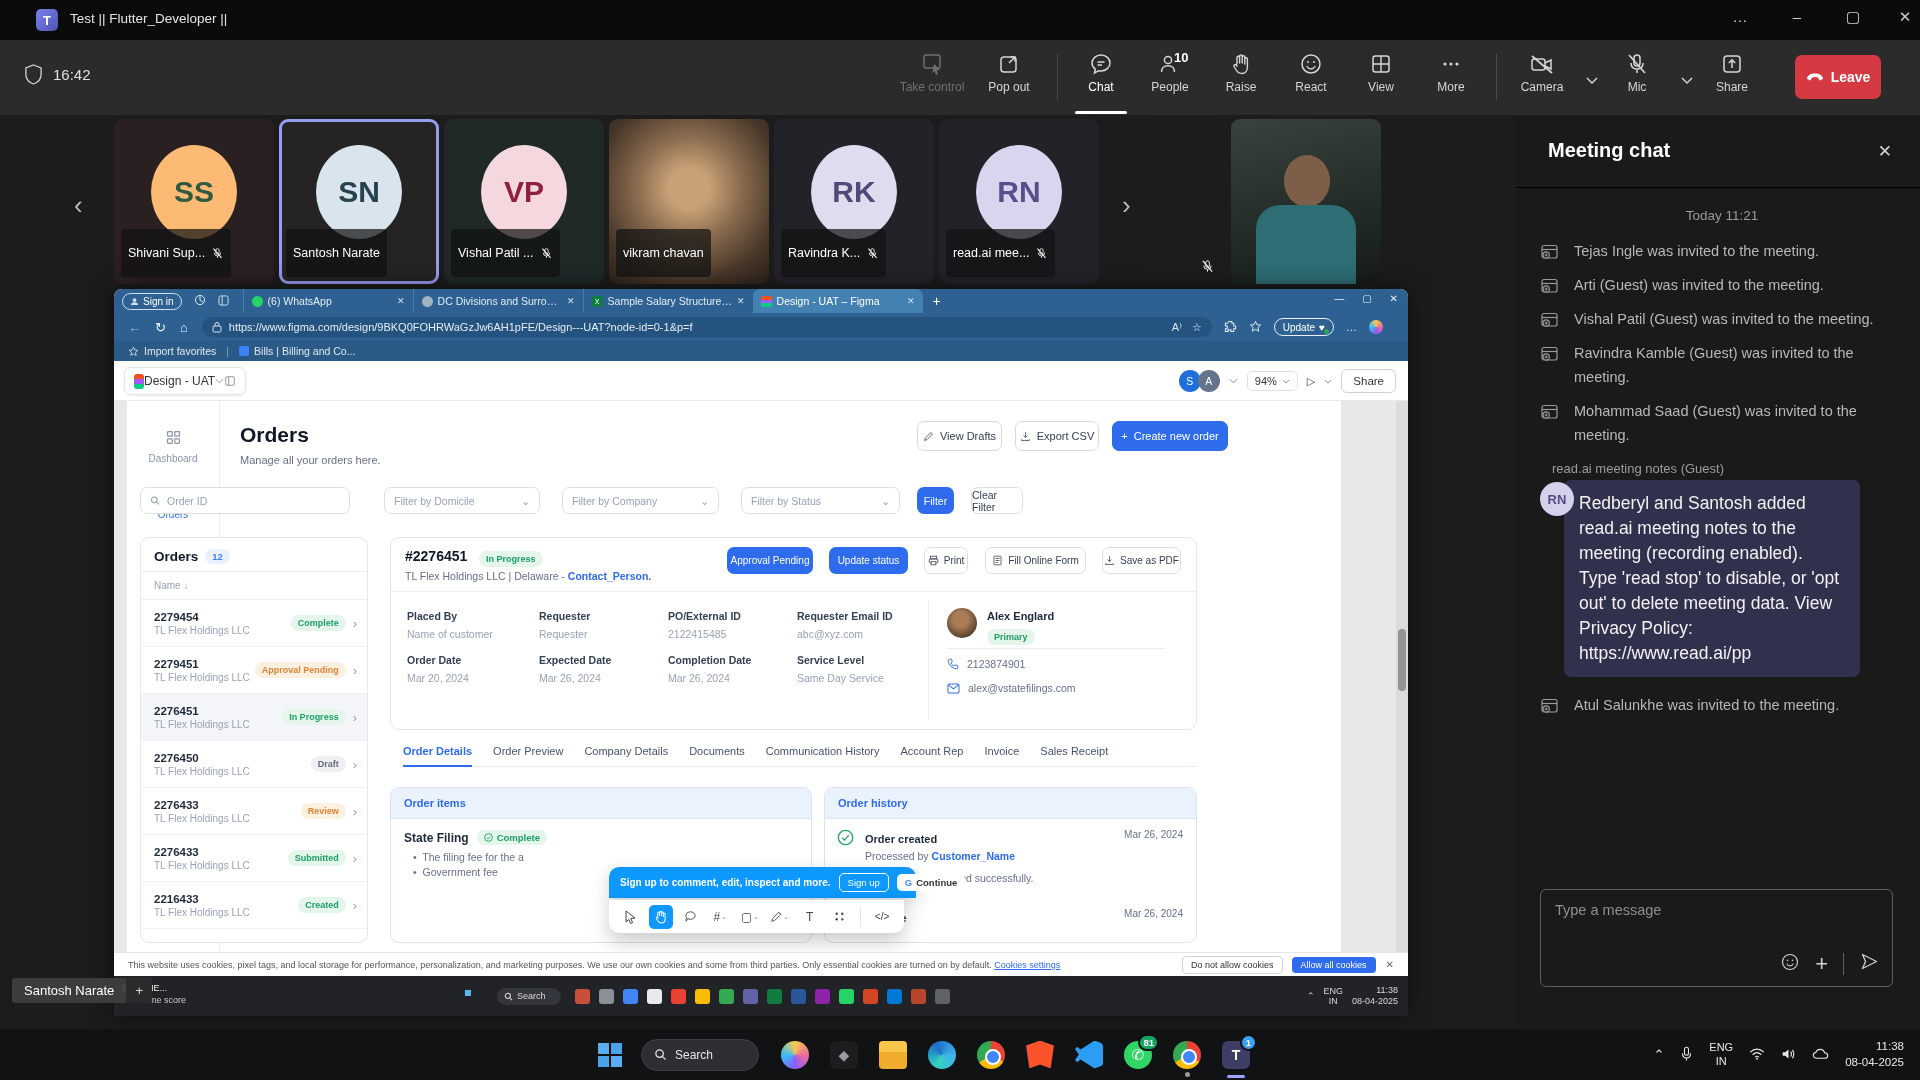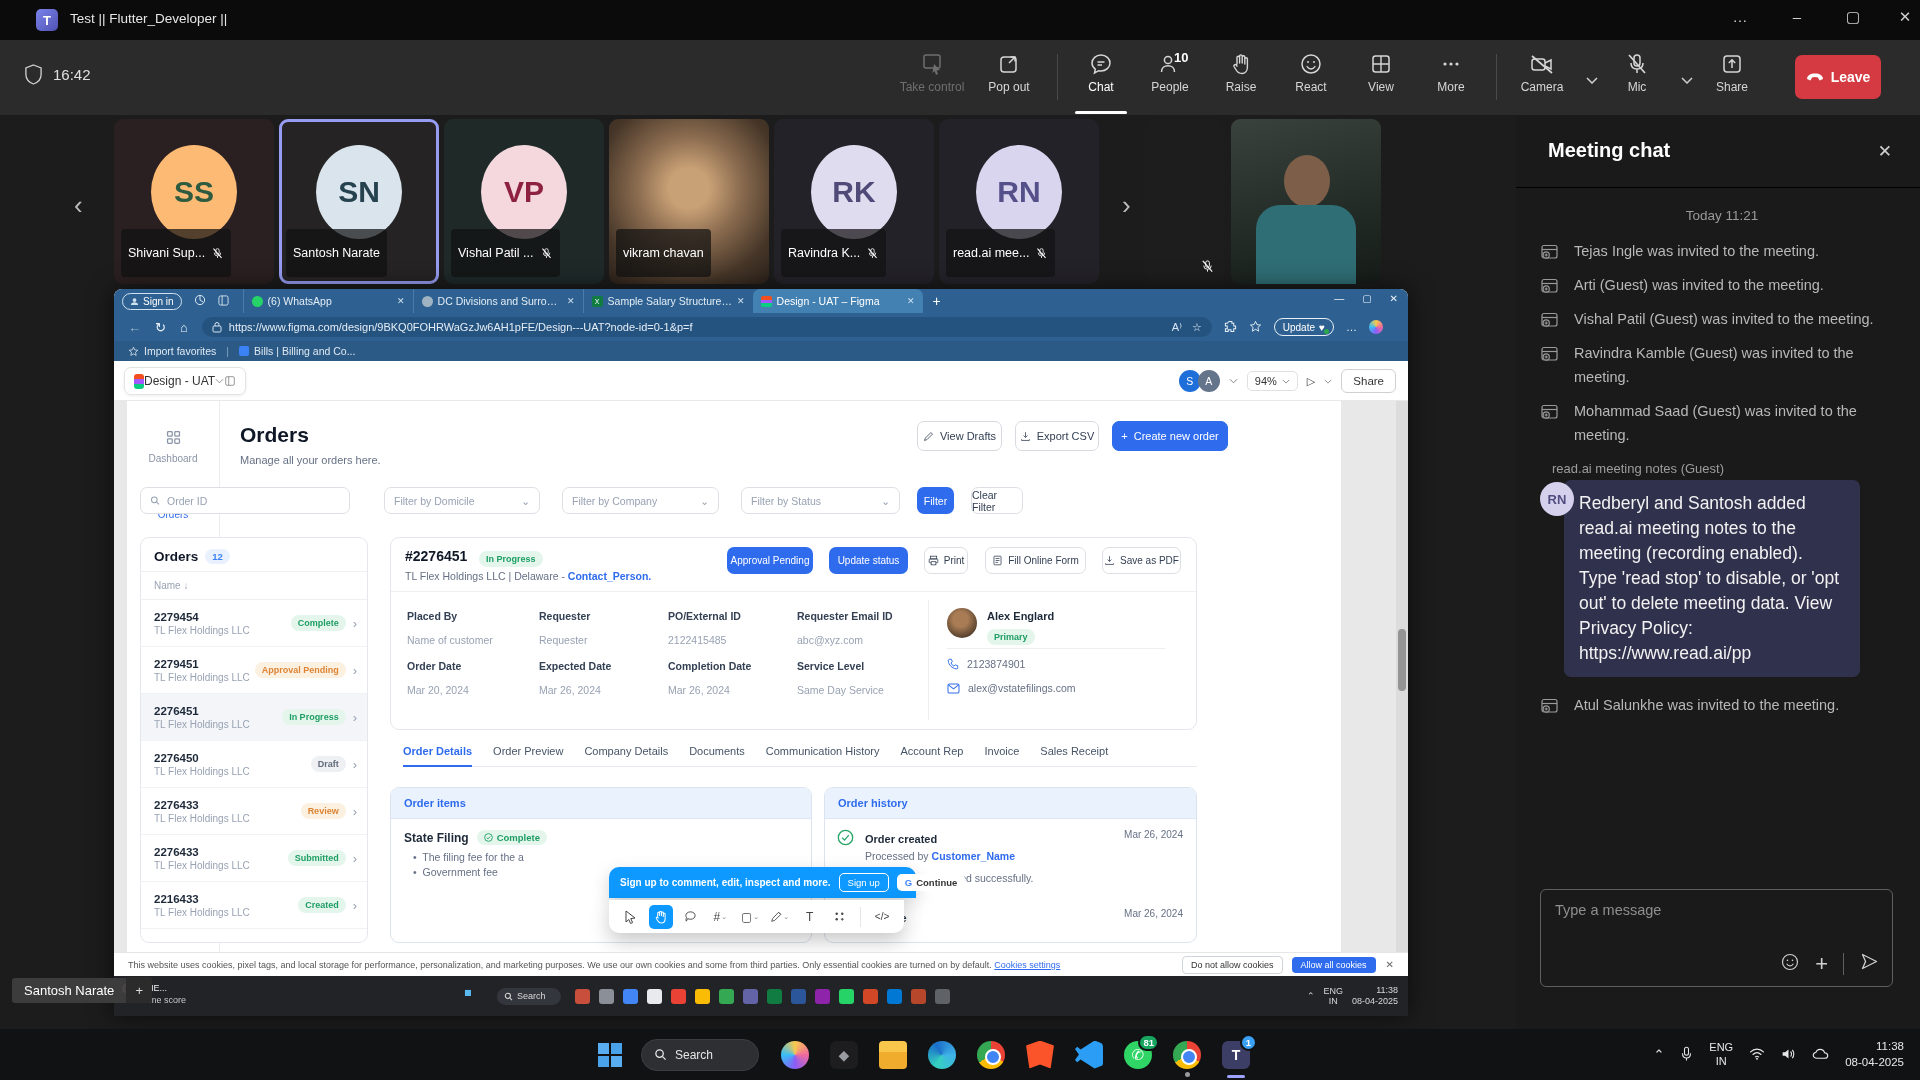--- a/index.html
+++ b/index.html
@@ -142,21 +142,21 @@
   .d-no { position:absolute; left:14px; top:10px; font-size:14px; font-weight:bold; color:#101828; }
   .d-status { position:absolute; left:88px; top:10px; }
   .d-sub { position:absolute; left:14px; top:32px; font-size:10.5px; color:#667085; }
   .d-sub a { color:#2f6bed; text-decoration:none; font-weight:bold; }
   .d-btn { position:absolute; top:9px; height:27px; border-radius:7px; font-size:10px; display:flex; align-items:center; justify-content:center; gap:5px; }
   .d-btn.blue { background:#2f6bed; color:#fff; }
   .d-btn.ghost { background:#fff; border:1px solid #dcdfe4; color:#344054; }
   .d-div { position:absolute; left:0; top:53px; width:807px; height:1px; background:#eef0f3; }
   .fields { position:absolute; left:16px; top:72px; width:500px; display:grid; grid-template-columns:132px 129px 129px 140px; row-gap:14px; }
   .fld .fl { font-size:10.5px; font-weight:bold; color:#344054; }
-  .fld .fv { font-size:10.5px; color:#98a2b3; margin-top:12px; }
+  .fld .fv { font-size:10.5px; color:#98a2b3; margin-top:6px; }
   .contact { position:absolute; left:537px; top:62px; width:256px; height:120px; border-left:1px solid #eceef1; padding:8px 0 0 18px; }
   .c-avatar { position:absolute; left:18px; top:8px; width:30px; height:30px; border-radius:50%;
     background:radial-gradient(circle at 45% 38%, #a97c55 30%, #5d4630 70%, #3a2c1e 100%); }
   .c-name { position:absolute; left:58px; top:10px; font-size:11px; font-weight:bold; color:#1d2939; }
   .c-badge { position:absolute; left:58px; top:26px; }
   .c-div { position:absolute; left:18px; top:48px; width:218px; height:1px; background:#eceef1; }
   .c-line { position:absolute; left:18px; display:flex; align-items:center; gap:8px; font-size:10.5px; color:#667085; }
 
   .dtabs { position:absolute; left:276px; top:344px; width:794px; display:flex; gap:21px; font-size:11px; color:#475467; border-bottom:1px solid #e7eaee; padding-bottom:9px; }
   .dtab.active { color:#2f6bed; font-weight:bold; position:relative; }

